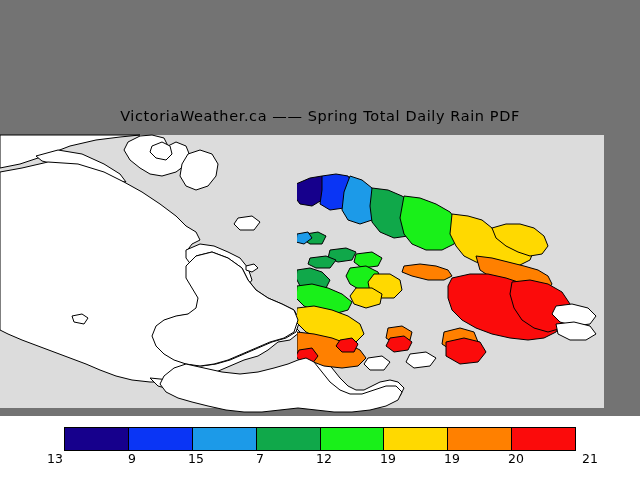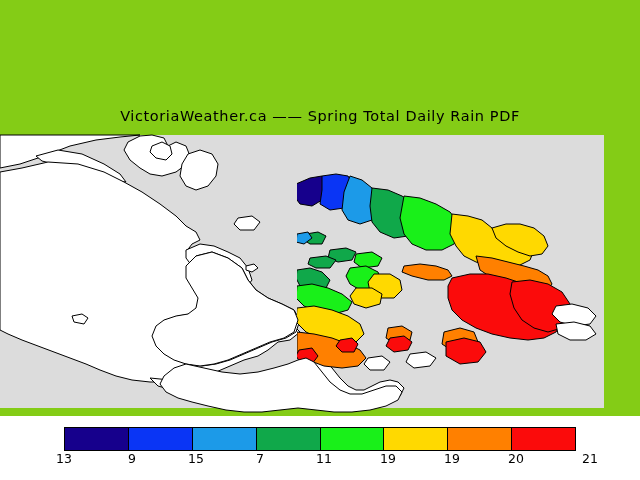--- a/index.html
+++ b/index.html
@@ -3,21 +3,21 @@
 <meta charset="utf-8">
 <style>
   html,body{margin:0;padding:0;}
   body{
     width:640px;height:480px;
     background:#ffffff;
     font-family:"DejaVu Sans", sans-serif;
     overflow:hidden;
     position:relative;
   }
-  #app{position:absolute;left:0;top:0;width:640px;height:416px;background:#84cc16;}
+  #app{position:absolute;left:0;top:0;width:640px;height:416px;background:#737373;}
 
   
   .title{
     position:absolute;
     left:0;top:108px;width:640px;
     text-align:center;
     font-family:"DejaVu Sans", sans-serif;
     font-size:14.5px;
     letter-spacing:0.6px;
     color:#000;
@@ -225,25 +225,25 @@
     <div class="cbar-band" style="background:#0a35f5"></div>
     <div class="cbar-band" style="background:#1c9ae8"></div>
     <div class="cbar-band" style="background:#10a84a"></div>
     <div class="cbar-band" style="background:#19f019"></div>
     <div class="cbar-band" style="background:#ffd900"></div>
     <div class="cbar-band" style="background:#ff8000"></div>
     <div class="cbar-band" style="background:#fb0b0b"></div>
   </div>
 
   <div class="cbar-ticks">
-    <div class="cbar-tick" style="left:64px">13</div>
+    <div class="cbar-tick" style="left:55px">13</div>
     <div class="cbar-tick" style="left:132px">9</div>
     <div class="cbar-tick" style="left:196px">15</div>
     <div class="cbar-tick" style="left:260px">7</div>
-    <div class="cbar-tick" style="left:324px">11</div>
+    <div class="cbar-tick" style="left:324px">12</div>
     <div class="cbar-tick" style="left:388px">19</div>
     <div class="cbar-tick" style="left:452px">19</div>
     <div class="cbar-tick" style="left:516px">20</div>
     <div class="cbar-tick" style="left:590px">21</div>
   </div>
 
 
 </div>
 
 </body></html>

